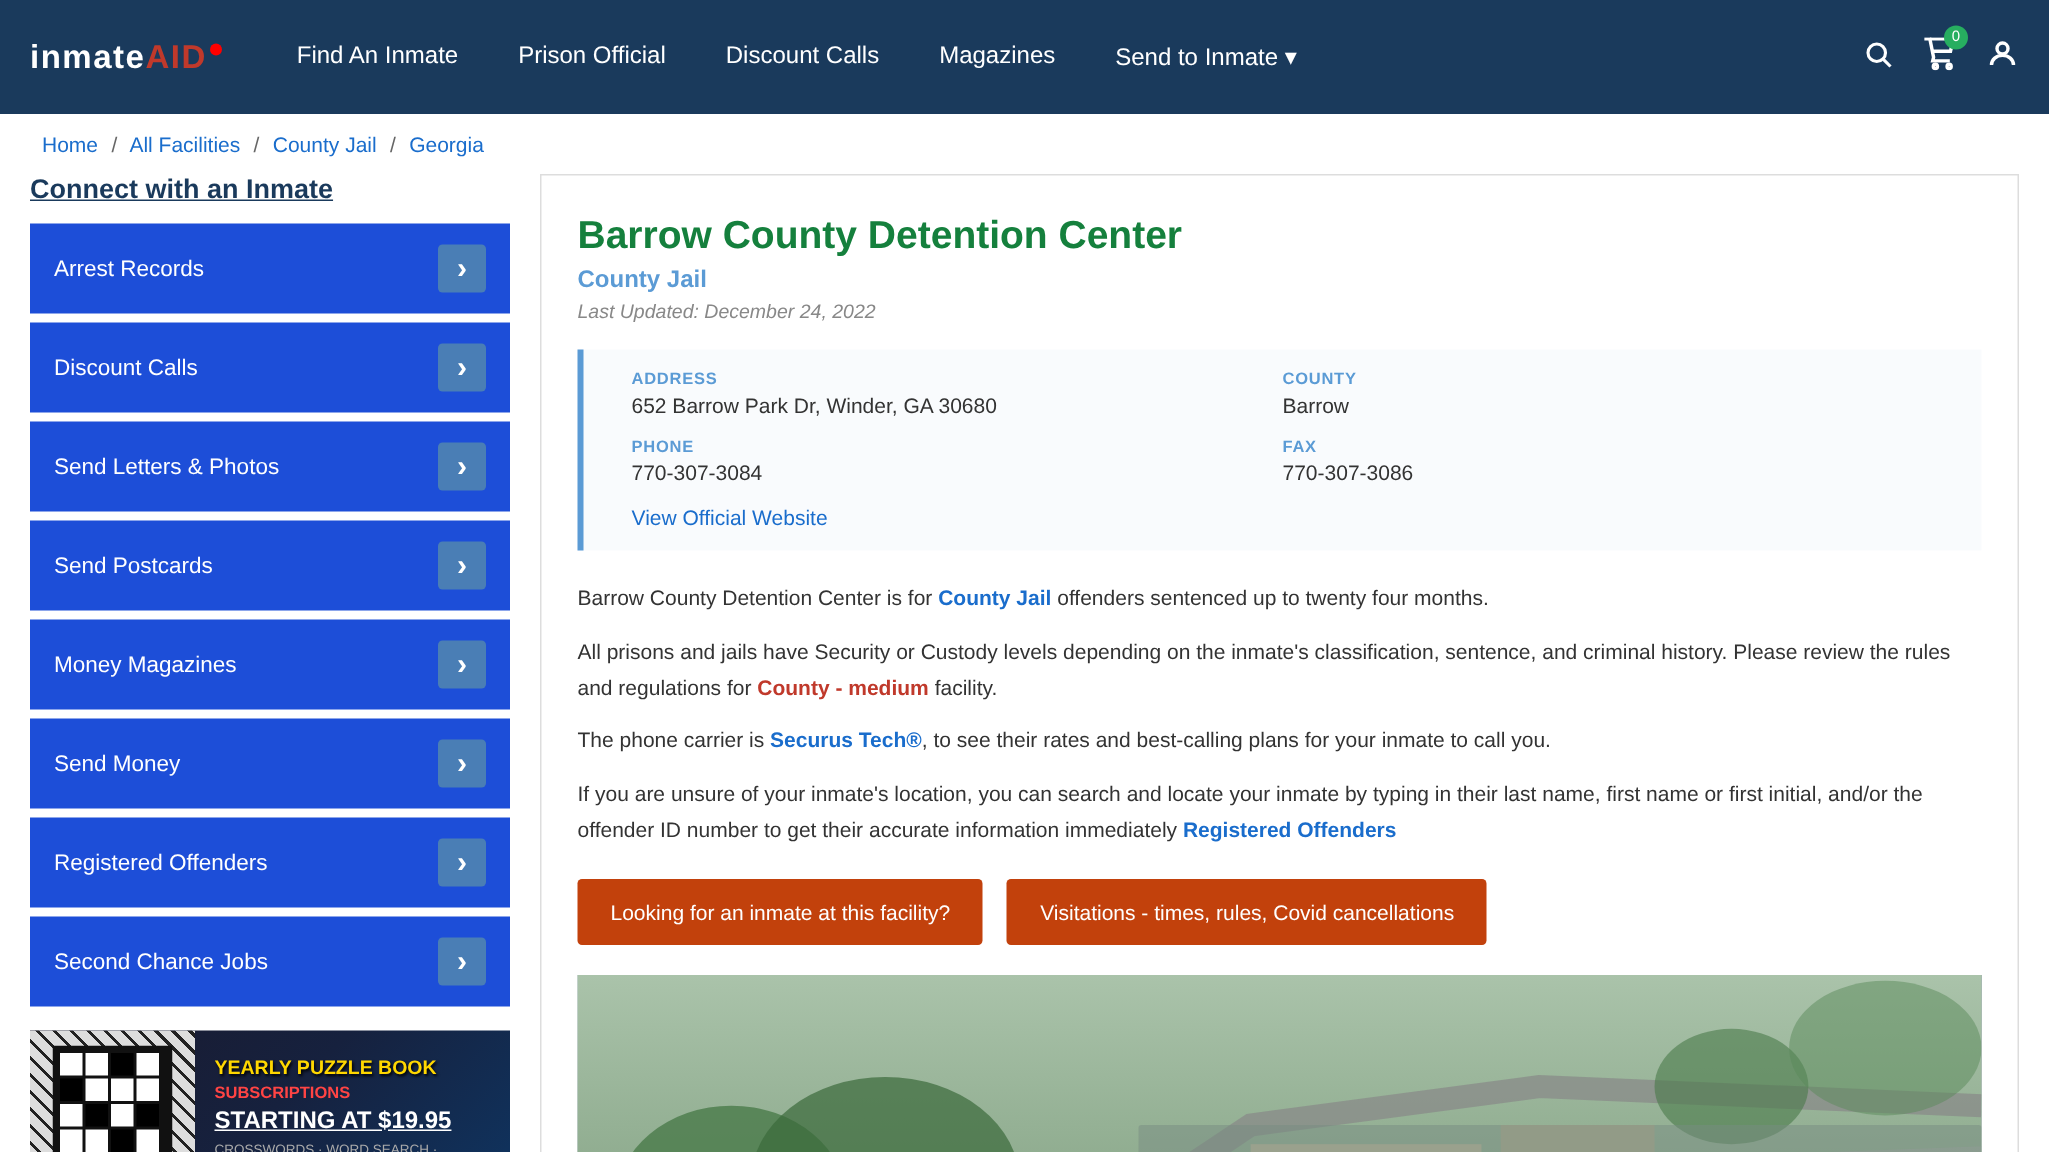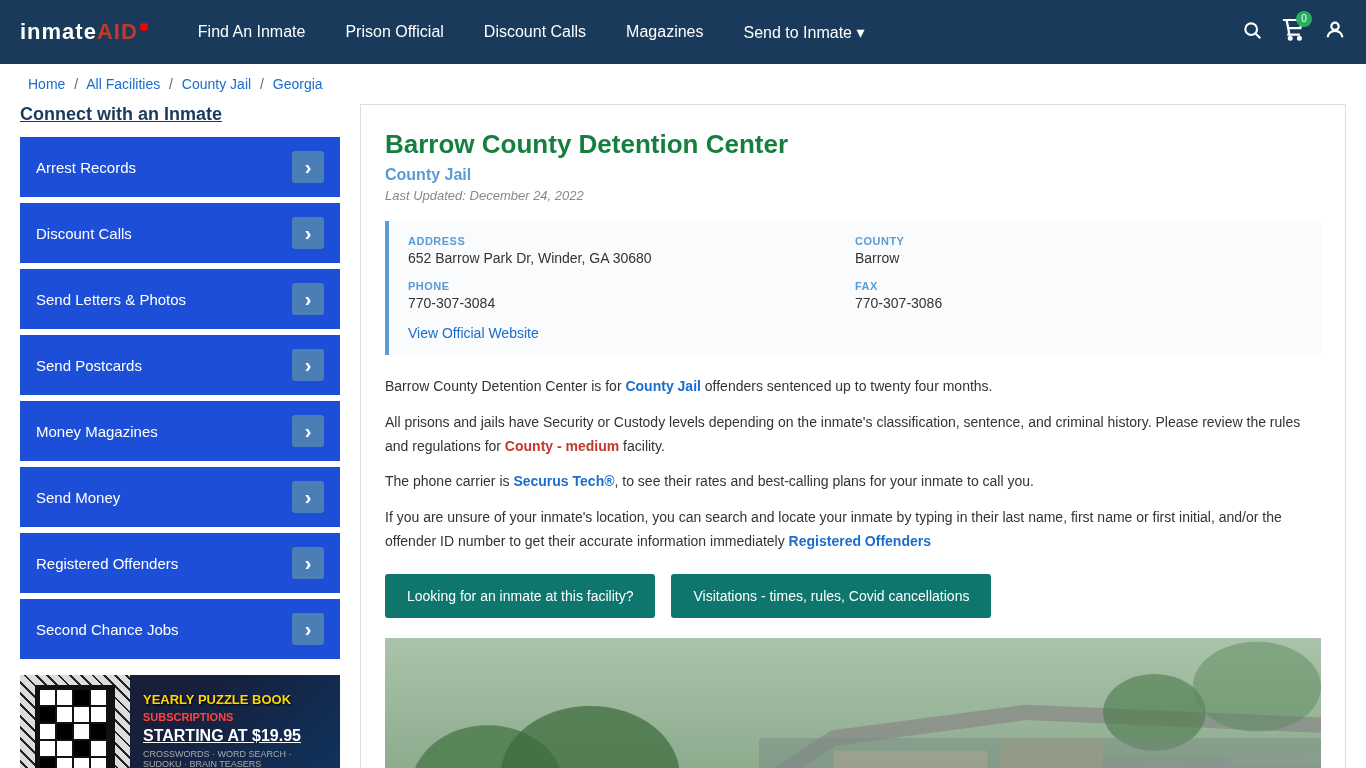--- a/index.html
+++ b/index.html
@@ -1,21 +1,21 @@
 <!DOCTYPE html>
 <html><head>
   <meta charset="utf-8">
   <style>
     * { margin: 0; padding: 0; box-sizing: border-box; }
     body { font-family: Arial, sans-serif; font-size: 14px; color: #333; background: #fff; width: 1366px; }
 
     
     .header {
       background: #1a3a5c;
-      height: 64px;
+      height: 76px;
       display: flex;
       align-items: center;
       padding: 0 20px;
       gap: 30px;
     }
     .logo-area {
       display: flex;
       align-items: center;
       margin-right: 20px;
     }
@@ -223,21 +223,21 @@
     .last-updated {
       font-size: 13px;
       color: #888;
       font-style: italic;
       margin-bottom: 18px;
     }
 
     
     .info-grid {
       border-left: 4px solid #5b9bd5;
-      padding: 14px 19px;
+      padding: 14px 32px;
       background: #f9fbfd;
       margin-bottom: 20px;
       display: grid;
       grid-template-columns: 1fr 1fr;
       row-gap: 14px;
     }
     .info-label {
       font-size: 11px;
       font-weight: bold;
       color: #5b9bd5;
@@ -274,21 +274,21 @@
       color: #c0392b;
     }
 
     
     .action-buttons {
       display: flex;
       gap: 16px;
       margin: 20px 0;
     }
     .btn-green {
-      background: #0f766e;
+      background: #c2410c;
       color: #fff;
       border: none;
       padding: 14px 22px;
       font-size: 14px;
       cursor: pointer;
       border-radius: 3px;
       font-weight: 500;
     }
 
     

